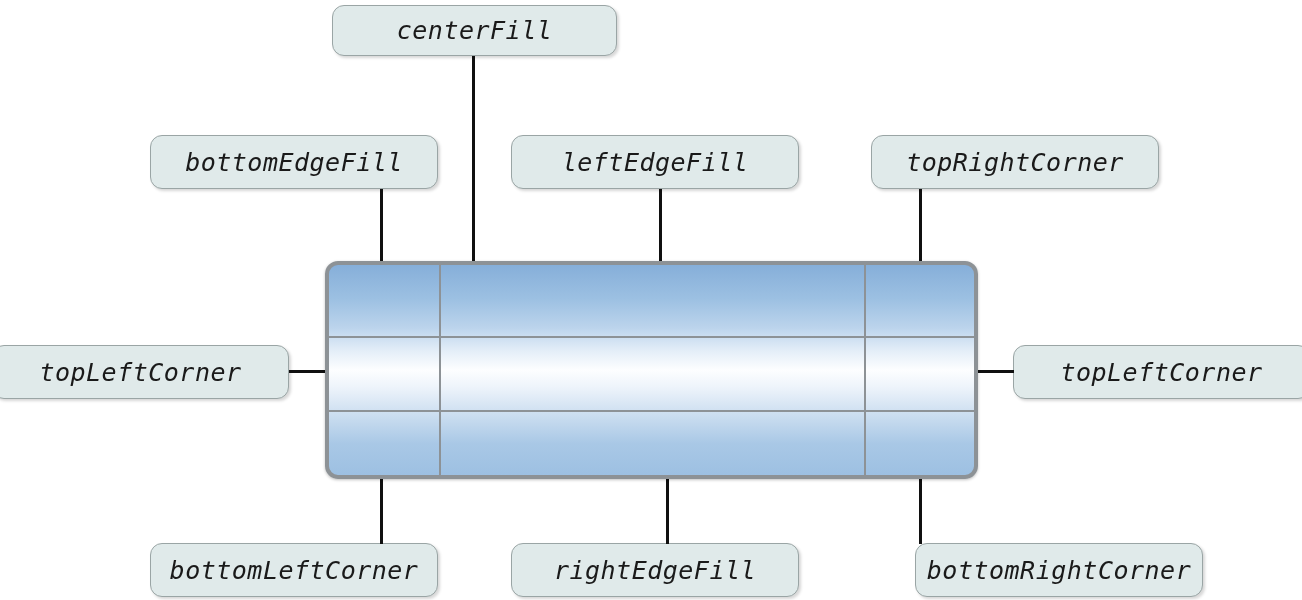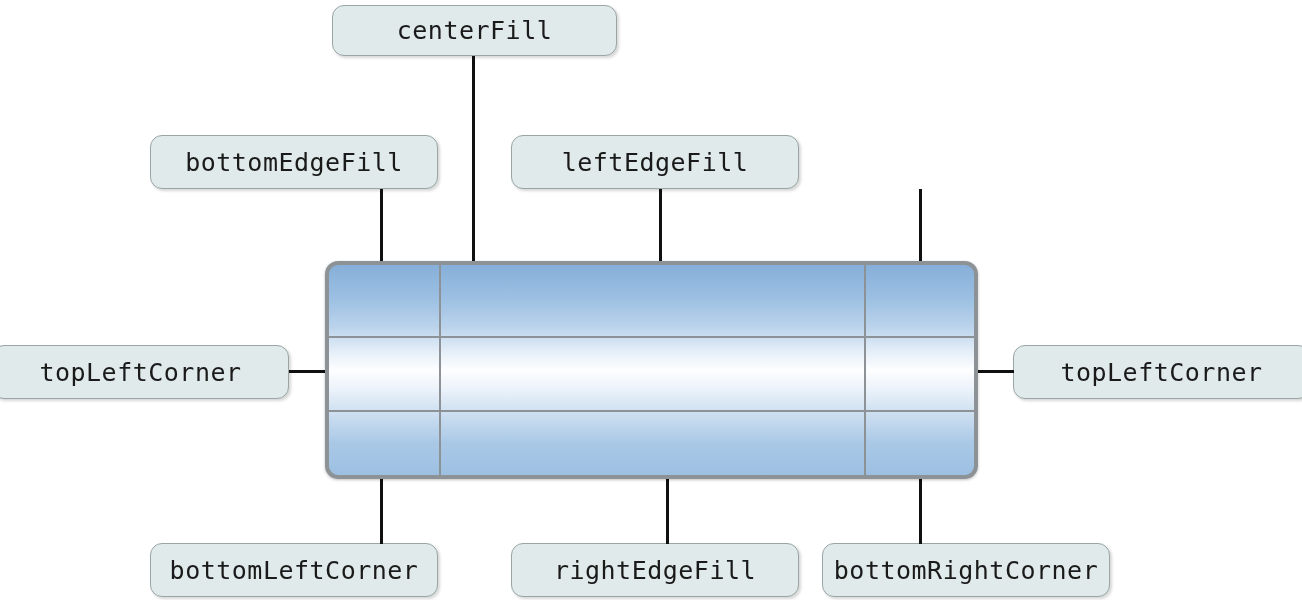--- a/index.html
+++ b/index.html
@@ -28,20 +28,21 @@
     box-shadow: 2px 2px 3px rgba(0,0,0,0.16);
     display: flex;
     align-items: center;
     justify-content: center;
     color: #1a1a1a;
     font-size: 25px;
     letter-spacing: 0.5px;
     line-height: 1;
     white-space: nowrap;
     user-select: none;
+    font-style: italic;
   }
 
   
   .leader {
     position: absolute;
     background: #101010;
   }
   .leader-v { width: 3px; }
   .leader-h { height: 3px; }
 
@@ -90,38 +91,41 @@
   </div>
 
   <div class="callout" style="left:150px; top:135px; width:288px; height:54px;">
     <span>bottomEdgeFill</span>
   </div>
 
   <div class="callout" style="left:511px; top:135px; width:288px; height:54px;">
     <span>leftEdgeFill</span>
   </div>
 
+  <div class="callout" style="left:871px; top:135px; width:288px; height:54px;">
+    <span>topRightCorner</span>
+  </div>
 
   <div class="callout" style="left:-8px; top:345px; width:297px; height:54px;">
     <span>topLeftCorner</span>
   </div>
 
   <div class="callout" style="left:1013px; top:345px; width:297px; height:54px;">
     <span>topLeftCorner</span>
   </div>
 
   <div class="callout" style="left:150px; top:543px; width:288px; height:54px;text-align:center;">
     <span>bottomLeftCorner</span>
   </div>
 
   <div class="callout" style="left:511px; top:543px; width:288px; height:54px;">
     <span>rightEdgeFill</span>
   </div>
 
-  <div class="callout" style="left:822px; top:543px; width:288px; height:54px;">
+  <div class="callout" style="left:915px; top:543px; width:288px; height:54px;">
     <span>bottomRightCorner</span>
   </div>
 
   <div class="leader leader-v" style="left:472px; top:56px; height:302px;"></div>
 
   <div class="leader leader-v" style="left:380px; top:189px; height:92px;"></div>
 
   <div class="leader leader-v" style="left:659px; top:189px; height:92px;"></div>
 
   <div class="leader leader-v" style="left:919px; top:189px; height:92px;"></div>

